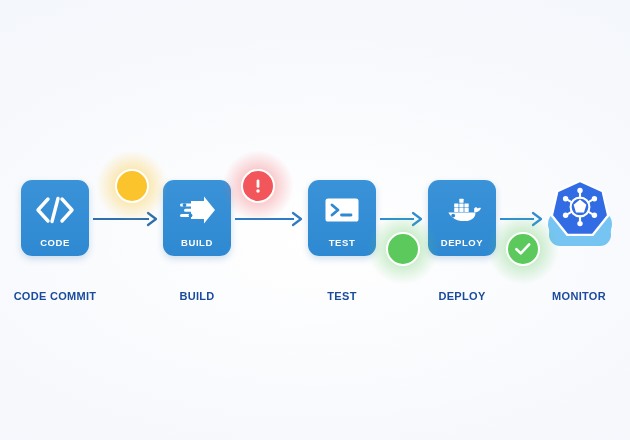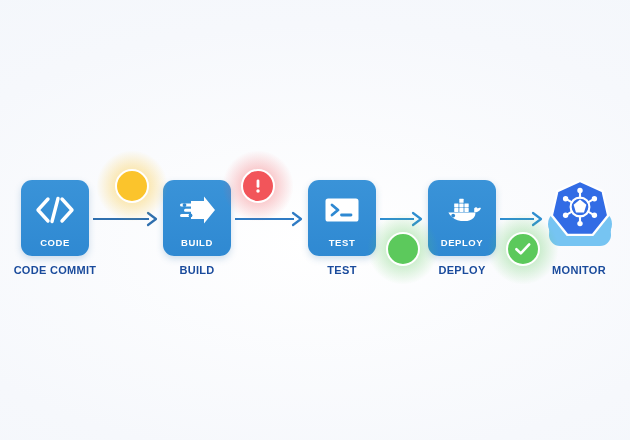--- a/index.html
+++ b/index.html
@@ -74,21 +74,21 @@
     top: -6px;
     left: -4px;
     width: 78px;
     height: 80px;
   }
   .monitor-art svg { display: block; }
 
   
   .stage-label {
     position: absolute;
-    top: 265px;
+    top: 291px;
     text-align: center;
     color: #1a4b9c;
     font-size: 11px;
     font-weight: bold;
     letter-spacing: 0.3px;
     white-space: nowrap;
     line-height: 1;
   }
 
   

